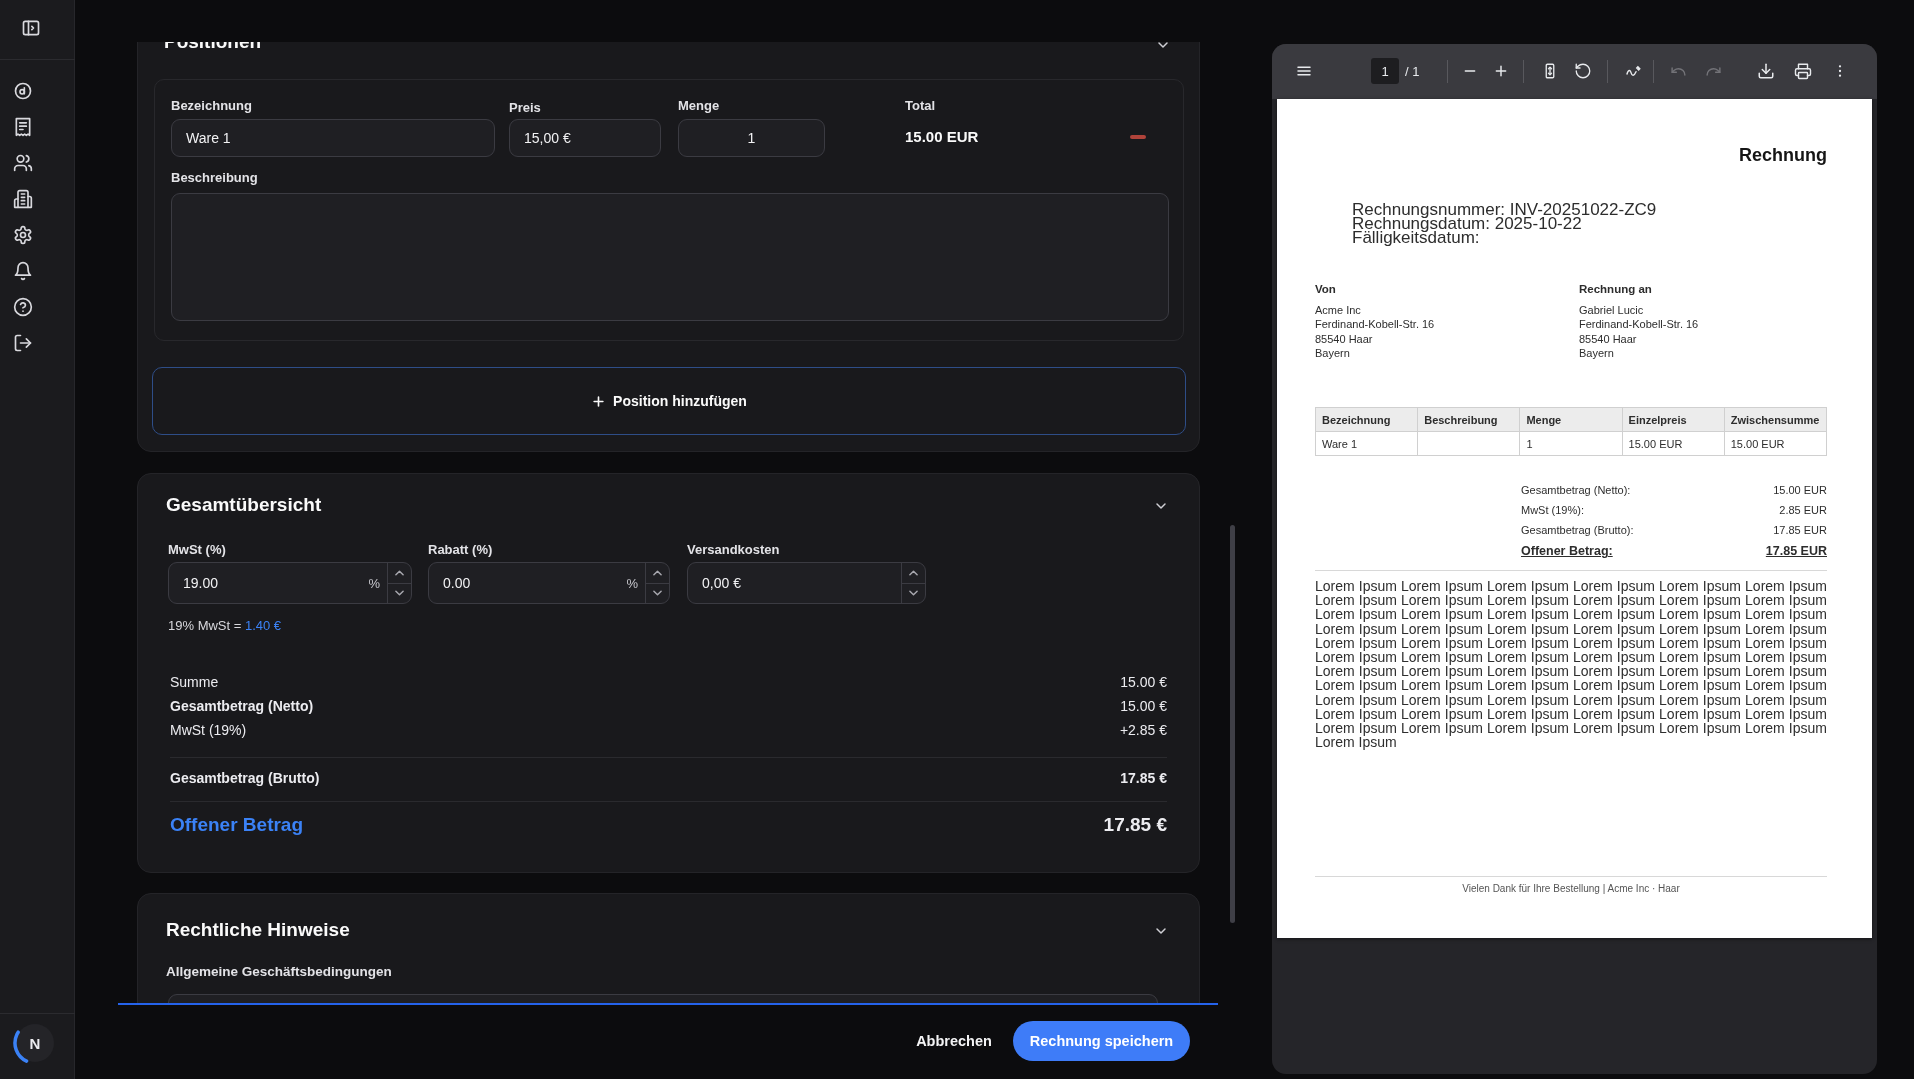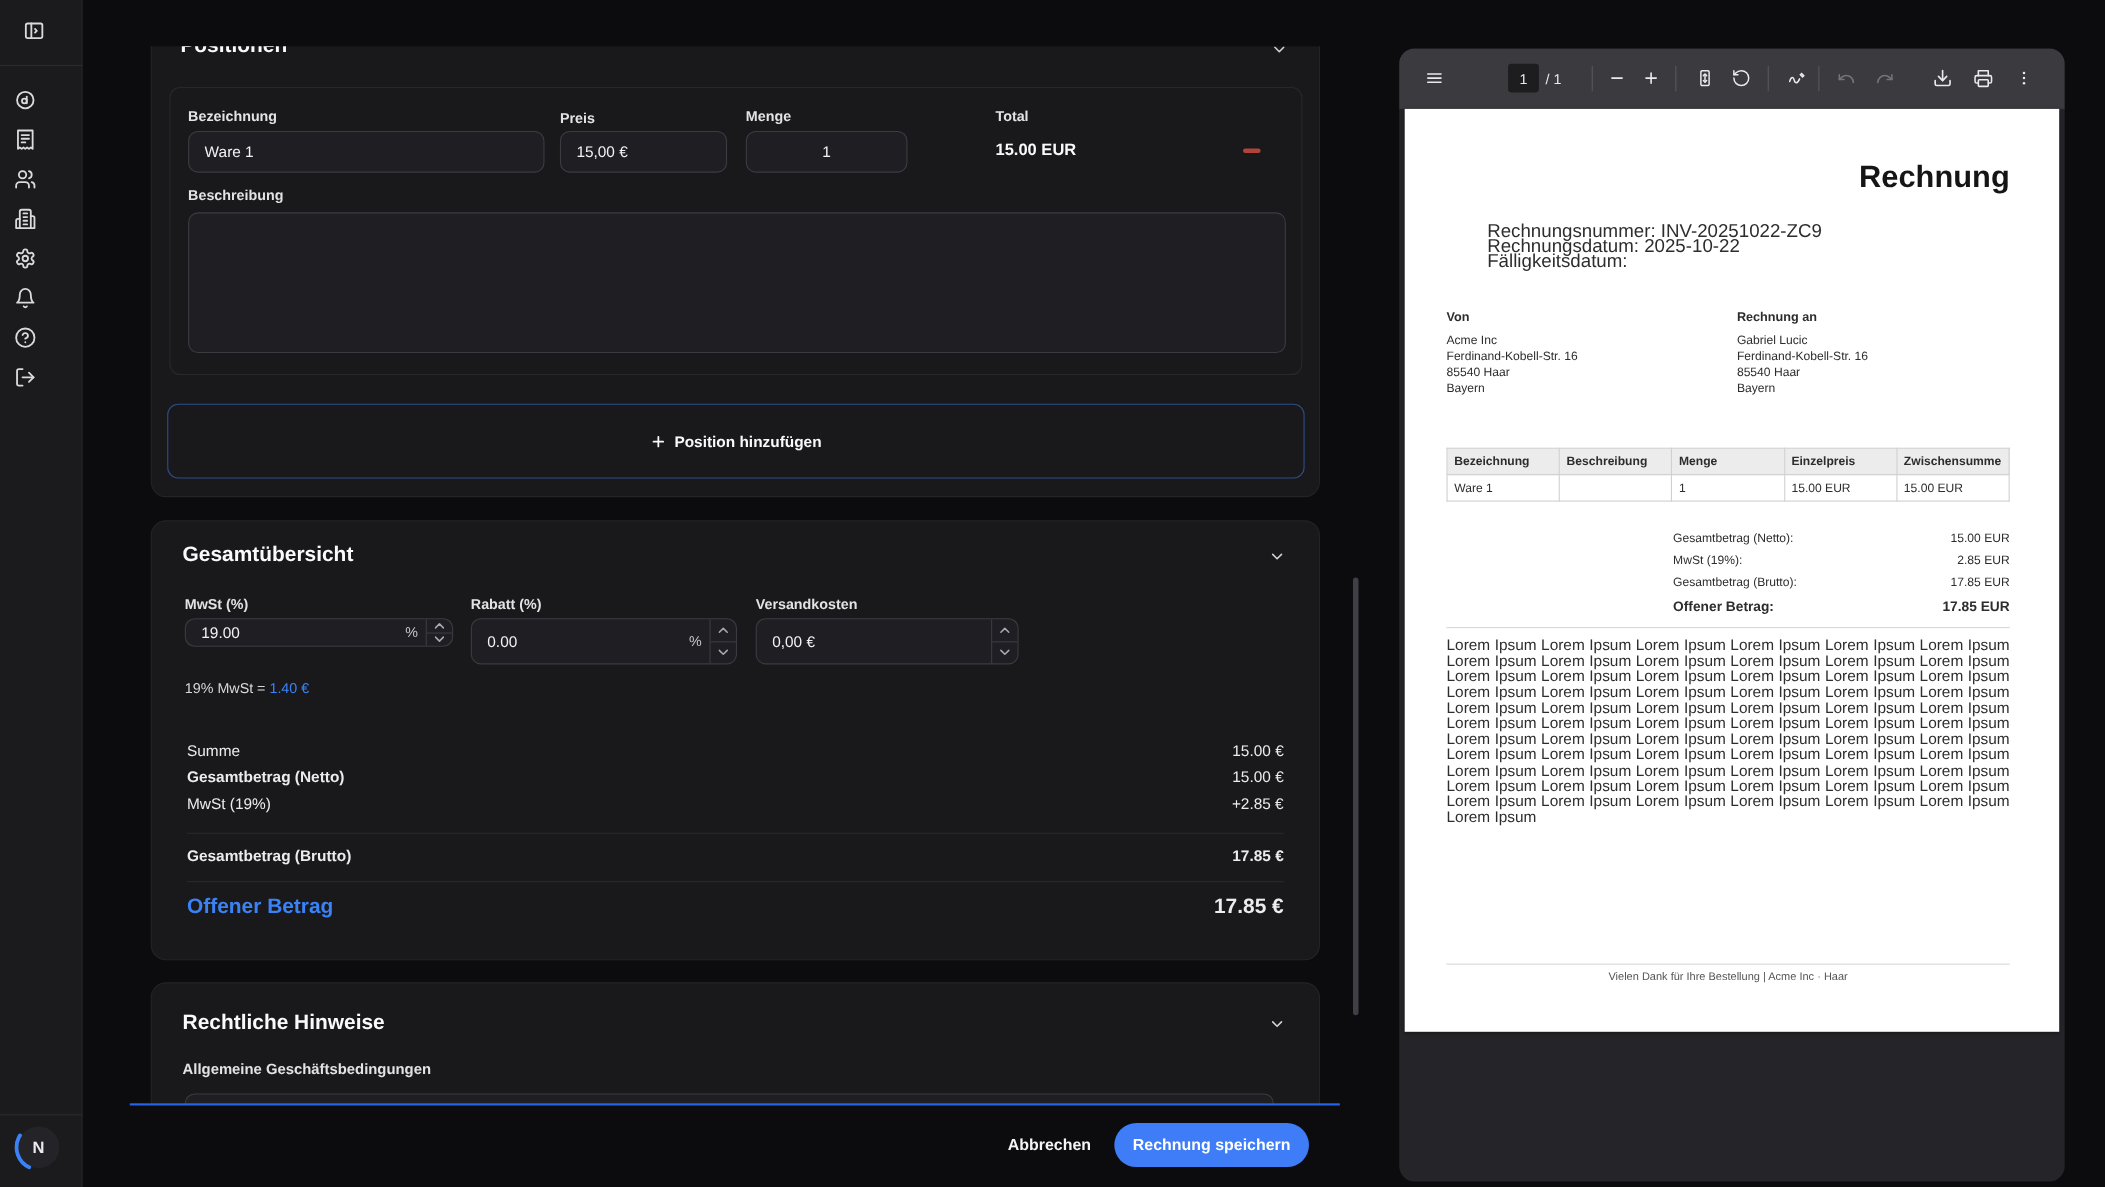--- a/index.html
+++ b/index.html
@@ -60,32 +60,32 @@
   .tb-ic { position:absolute; top:15px; width:24px; height:24px; color:#e8eaed; cursor:pointer;
     display:flex; align-items:center; justify-content:center; }
   .tb-ic.dis { color:#737378; cursor:default; }
   .tb-sep { position:absolute; top:16px; width:1px; height:23px; background:#58585d; }
   #page-box { position:absolute; left:99px; top:14px; width:28px; height:26px; background:#1d1d20; border-radius:3px;
     color:#e8eaed; font-size:13px; display:flex; align-items:center; justify-content:center; cursor:text; }
   #page-total { position:absolute; left:133px; top:20px; font-size:13px; color:#e8eaed; white-space:pre; }
 
   #pdf-page { position:absolute; left:5px; top:55px; width:595px; height:839px; background:#fff;
     color:#2d2d2d; box-shadow:0 1px 4px rgba(0,0,0,.45); }
-  .doc-title { position:absolute; right:45px; top:46px; font-size:28px; font-weight:700; color:#151515; }
+  .doc-title { position:absolute; right:45px; top:46px; font-size:18px; font-weight:700; color:#151515; }
   .doc-meta { position:absolute; left:38px; top:104px; font-size:17px; line-height:14px;margin-left:37px; }
   .addr { position:absolute; top:183px; font-size:11px; line-height:14.5px; }
   .addr .addr-label { font-size:11.5px; font-weight:700; margin-bottom:6px; }
   #doc-table { position:absolute; left:38px; top:308px; width:512px; border-collapse:collapse; table-layout:fixed;
     font-size:11px; }
   #doc-table th, #doc-table td { border:1px solid #d0d0d0; padding:5px 6px; text-align:left; height:24px; }
   #doc-table th { background:#ececec; font-weight:700; }
   #doc-totals { position:absolute; left:38px; top:385px; width:512px; font-size:11px; }
   .trow { display:flex; padding-left:206px; margin-bottom:8px; }
   .trow .tl { flex:1; }
-  .trow.final { font-size:12.5px; font-weight:700; margin-top:3px; }
+  .trow.final { font-size:12.5px; font-weight:700; margin-top:3px;text-decoration:underline; }
   .doc-div { position:absolute; left:38px; width:512px; height:1px; background:#d8d8d8; }
   #doc-lorem { position:absolute; left:38px; top:480px; width:512px; font-size:14px; line-height:14.2px;
     text-align:justify; color:#2e2e2e; }
   #doc-footnote { position:absolute; left:38px; top:784px; width:512px; text-align:center; font-size:10px; color:#555; }
 </style>
 </head>
 <body>
 
 <div id="app">
 
@@ -209,21 +209,21 @@
       <span class="chev" style="right:30px;top:24px;">
         <svg viewBox="0 0 24 24" fill="none" stroke="currentColor" stroke-width="2.2" stroke-linecap="round" stroke-linejoin="round">
             <path d="m6 9 6 6 6-6"></path>
           </svg>
       </span>
 
       <label class="flabel" style="left:30px;top:68px;">MwSt (%)</label>
       <label class="flabel" style="left:290px;top:68px;">Rabatt (%)</label>
       <label class="flabel" style="left:549px;top:68px;">Versandkosten</label>
 
-      <div class="inp-wrap" style="left:30px;top:88px;width:244px;height:26px;">
+      <div class="inp-wrap" style="left:30px;top:88px;width:244px;height:42px;">
         <input value="19.00" style="">
         <span class="sfx">%</span>
         <span class="stepper">
           <button>
               <svg width="9" height="6" viewBox="0 0 10 6" fill="none" stroke="currentColor" stroke-width="1.6" stroke-linecap="round" stroke-linejoin="round">
                 <path d="m1 5 4-4 4 4"></path>
               </svg>
             </button>
           <button>
               <svg width="9" height="6" viewBox="0 0 10 6" fill="none" stroke="currentColor" stroke-width="1.6" stroke-linecap="round" stroke-linejoin="round">

